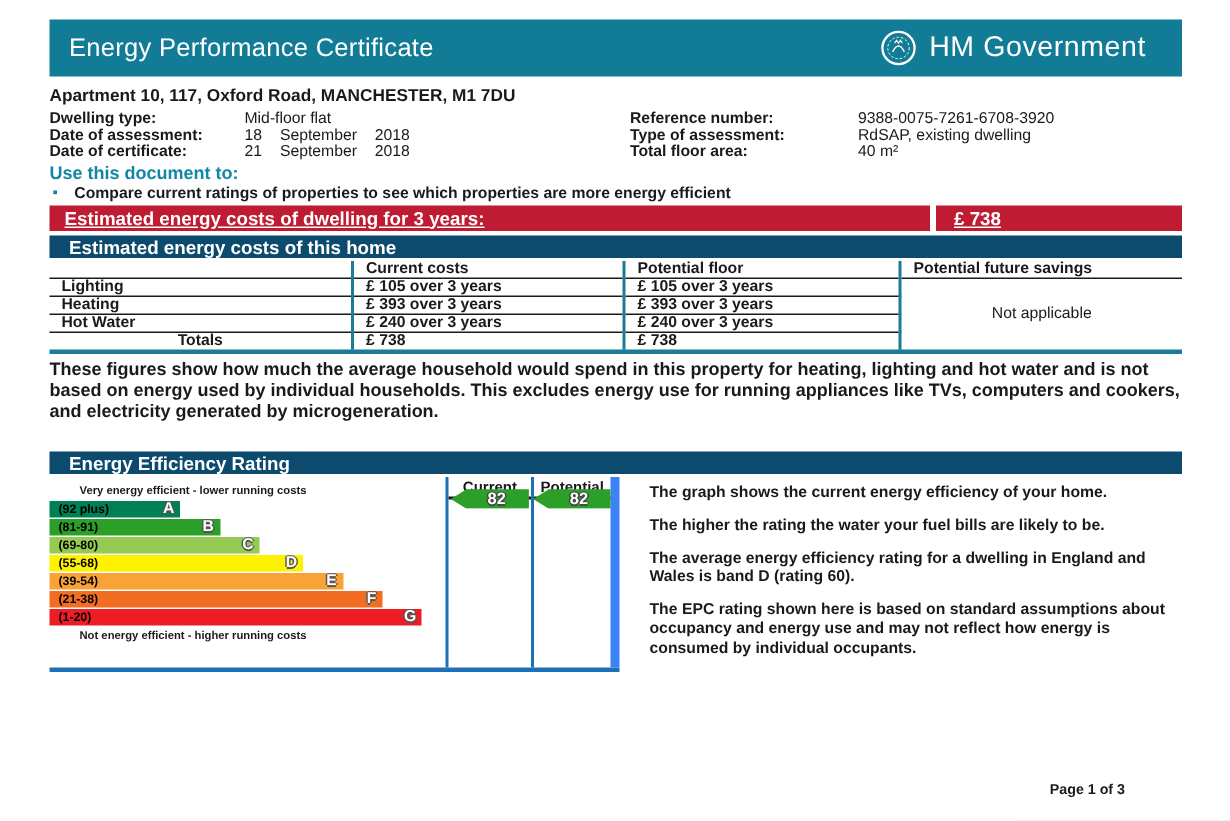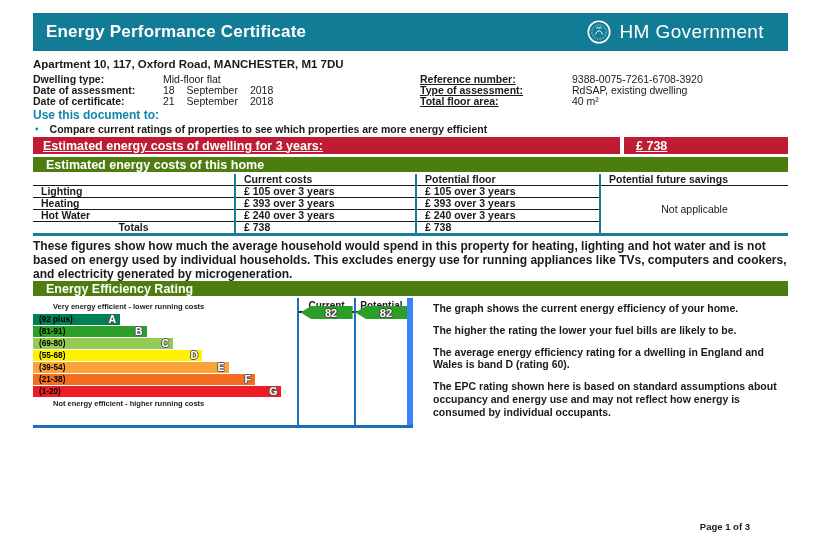--- a/index.html
+++ b/index.html
@@ -7,63 +7,63 @@
   .page {
     position:relative; width:820px; height:547px; background:#ffffff;
     font-family:"Liberation Sans","DejaVu Sans",sans-serif; color:#1a1a1a;
     overflow:hidden; margin:0 auto;
   }
   .content { position:absolute; left:33px; top:0; width:755px; }
 
   
   .header-banner { margin-top:13px; height:38px; background:#127C96;
     display:flex; align-items:center; justify-content:space-between; padding:0 24px 0 13px; }
-  .header-title { color:#fff; font-weight:bold; font-size:17px; letter-spacing:.2px; }
+  .header-title { color:#fff; font-weight:normal; font-size:17px; letter-spacing:.2px; }
   .gov { display:flex; align-items:center; gap:7px; color:#fff; font-size:19px;
     font-weight:400; letter-spacing:.4px; }
   .crest svg { display:block; }
 
   .address { margin-top:7px; font-weight:bold; font-size:11.5px; }
 
   .details { margin-top:3px; display:flex; font-size:10.5px; }
   .dcol.left { width:387px; }
   .drow { display:flex; height:11px; align-items:center; }
   .dlabel { font-weight:bold; }
   .left .dlabel { width:130px; }
-  .right .dlabel { width:152px;text-decoration:underline; }
+  .right .dlabel { width:152px; }
   .dvalue.date { word-spacing:9px; }
 
   .use-heading { margin-top:2px; color:#1187A8; font-weight:bold; font-size:12px; }
   .bullet-row { margin-top:1px; display:flex; gap:11px; font-size:10.5px; font-weight:bold;
     align-items:center; height:11px; }
   .bullet { color:#1187A8; font-size:10px; margin-left:2px; line-height:1; }
 
   .red-banner { margin-top:3px; display:flex; gap:4px; height:17px; }
   .red-banner .blk { background:#BF1B32; color:#fff; font-weight:bold; font-size:12.5px;
     display:flex; align-items:center;text-decoration:underline; }
   .red-left { flex:1; padding-left:10px; }
   .red-right { width:164px; padding-left:12px; }
 
-  .teal-banner { margin-top:3px; height:15px; background:#4d7c0f; color:#fff;
+  .teal-banner { margin-top:3px; height:15px; background:#0c4a6e; color:#fff;
     font-weight:bold; font-size:12.5px; display:flex; align-items:center; padding-left:13px; }
 
   table.costs { margin-top:2px; width:100%; border-collapse:collapse; font-size:10.5px;
     border-bottom:3px solid #1A7C95; table-layout:fixed; }
   .costs th, .costs td { padding:0 8px; height:11px; text-align:left; font-weight:bold;
     line-height:11px; white-space:nowrap; overflow:hidden; }
   .costs .bcol { border-left:2px solid #1A7C95; }
   .costs tr.hd th { border-bottom:1px solid #1a1a1a; }
   .costs tr.r td { border-bottom:1px solid #1a1a1a; }
   .costs td.savings { text-align:center; vertical-align:middle; font-weight:normal;
     border-bottom:none; white-space:normal; }
   .costs .totals-label { text-align:center; }
 
   .footnote { margin-top:3px; font-size:12px; font-weight:bold; line-height:1.17; }
 
-  .rating-banner { margin-top:0; }
+  .rating-banner { margin-top:20px; }
 
   .chart-wrap { margin-top:2px; display:flex; }
   .chart-box { width:380px; border-bottom:3px solid #1D70B8; display:flex; }
   .bands-area { width:300px; padding-top:2px; }
   .scale-label { font-size:7.5px; font-weight:bold; margin-left:20px; }
   .scale-label.top { margin-top:2px; margin-bottom:3px; }
   .scale-label.bottom { margin-top:2px; margin-bottom:4px; }
   .band { height:11px; margin-bottom:1px; display:flex; align-items:center;
     justify-content:space-between; padding:0 4px 0 6px; }
   .band .range { font-size:8.2px; font-weight:bold; color:#000; }
@@ -234,21 +234,21 @@
           <div class="col-header">Current</div>
           <div class="arrow" style="background: rgb(44, 159, 41);">82</div>
         </div>
         <div class="rating-col pot">
           <div class="col-header">Potential</div>
           <div class="arrow" style="background: rgb(44, 159, 41);">82</div>
         </div>
       </div>
       <div class="notes">
         <p class="note">The graph shows the current energy efficiency of your home.</p>
-        <p class="note">The higher the rating the lower your fuel bills are likely to be.</p>
+        <p class="note">The higher the rating the water your fuel bills are likely to be.</p>
         <p class="note">The average energy efficiency rating for a dwelling in England and Wales is band D (rating 60).</p>
         <p class="note">The EPC rating shown here is based on standard assumptions about occupancy and energy use and may not reflect how energy is consumed by individual occupants.</p>
       </div>
     </div>
 
   </div>
 
   <div class="page-footer">Page 1 of 3</div>
 </div>
 

